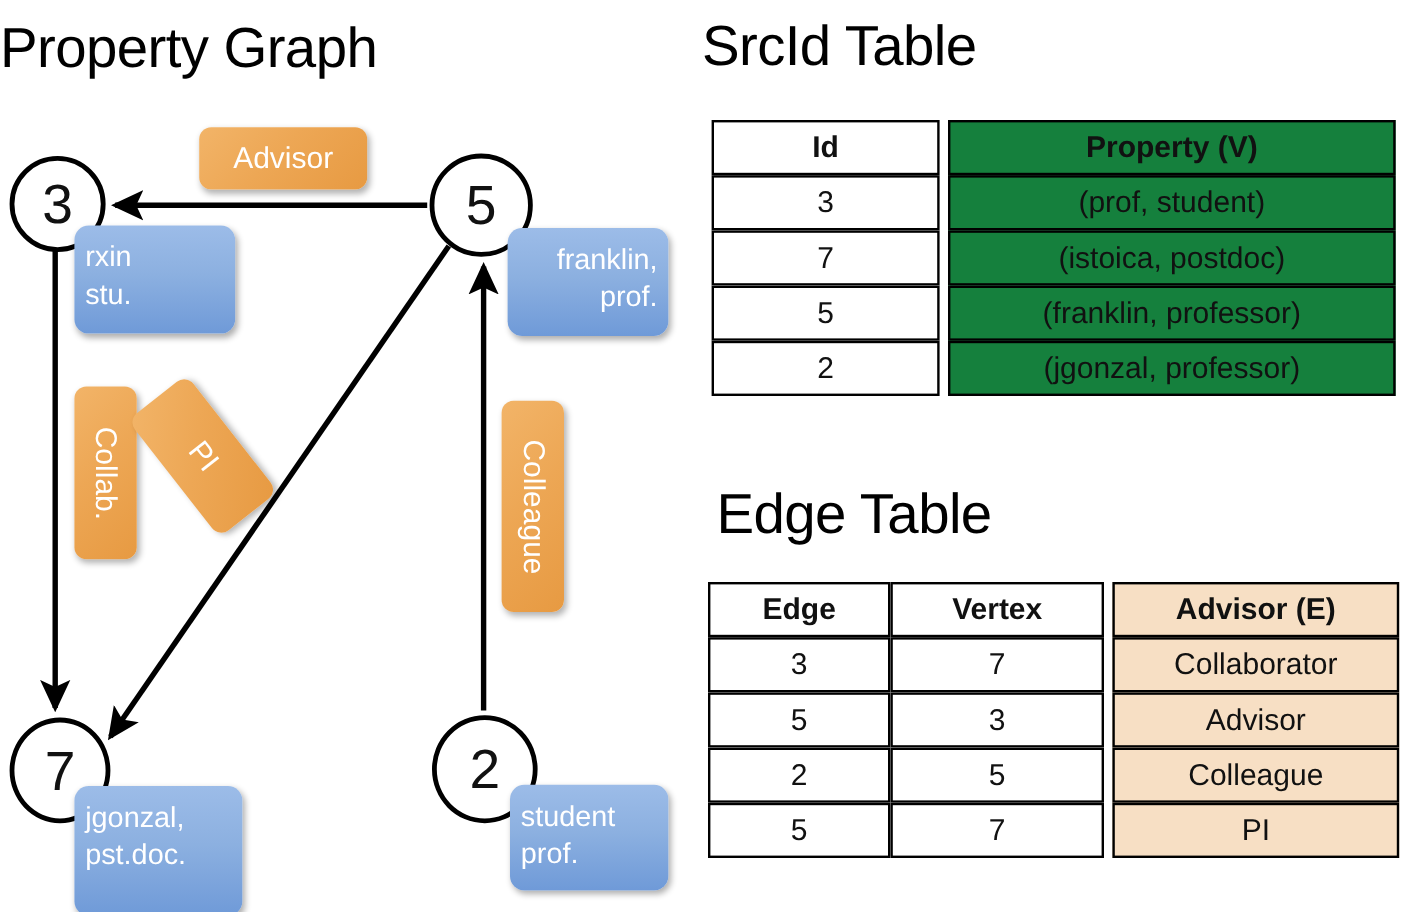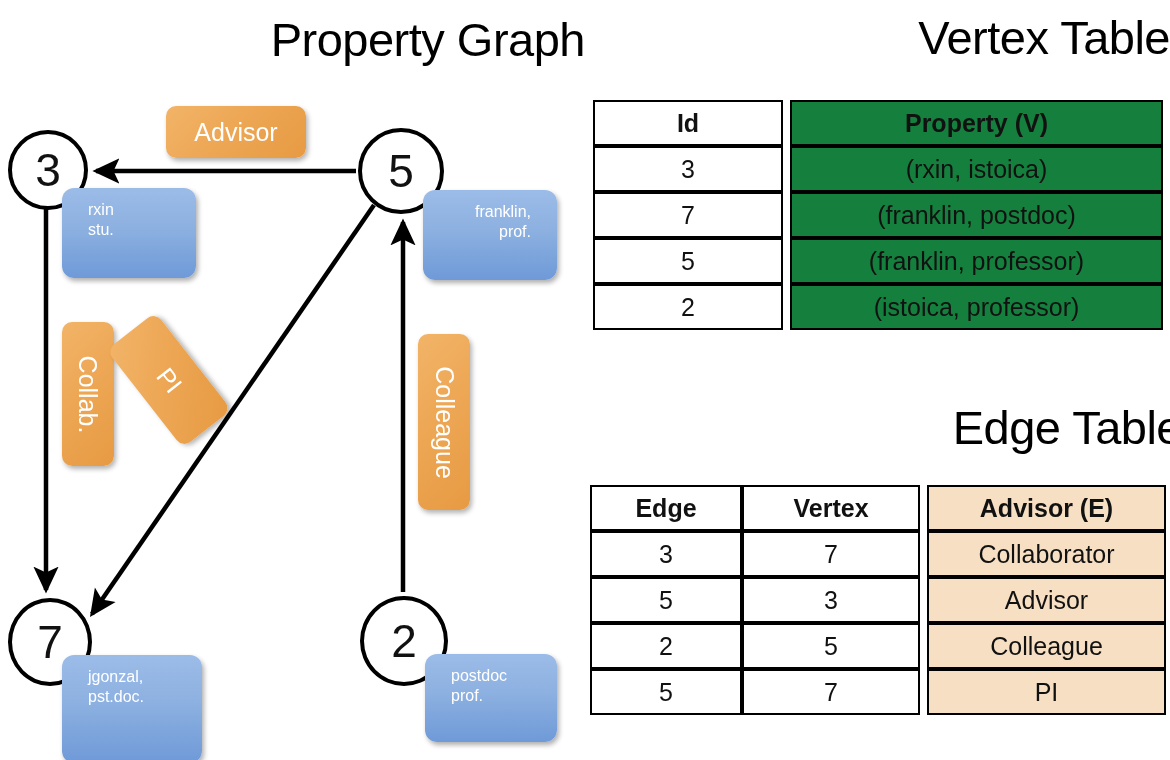--- a/index.html
+++ b/index.html
@@ -25,21 +25,21 @@
   #tables-panel {
     position: absolute;
     left: 585px; top: 0;
     width: 585px; height: 760px;
   }
 
   
   .panel-title {
     position: absolute;
     width: 100%;
-    text-align: right;
+    text-align: left;
     font-family: "Liberation Sans", sans-serif;
     font-weight: 300;
     font-size: 47px;
     letter-spacing: -0.5px;
     color: #000000;
     white-space: nowrap;
     line-height: 1;
   }
   #property-graph-title { top: 16px; left: 0; }
   #vertex-table-title   { top: 14px; left: 0; }
@@ -76,23 +76,23 @@
 
   
   .prop-box {
     position: absolute;
     border-radius: 12px;
     background: linear-gradient(to bottom, #9cbce8 0%, #8cb0e0 45%, #6f9ad8 100%);
     box-shadow: 2px 3px 5px rgba(0,0,0,0.32);
     color: #ffffff;
     font-family: "Liberation Sans", sans-serif;
     font-weight: 300;
-    font-size: 16px;
+    font-size: 24px;
     line-height: 1.28;
-    padding: 12px 26px;
+    padding: 12px 9px;
     box-sizing: border-box;
     z-index: 6;
     white-space: pre-line;
   }
   #prop-rxin     { left: 62px;  top: 188px; width: 134px; height: 90px; }
   #prop-franklin { left: 423px; top: 190px; width: 134px; height: 90px; text-align: right; }
   #prop-jgonzal  { left: 62px;  top: 655px; width: 140px; height: 108px; }
   #prop-istoica  { left: 425px; top: 654px; width: 132px; height: 88px; }
 
   
@@ -211,21 +211,21 @@
   <div class="node-circle" id="node-2">
     <span>2</span>
   </div>
 
   <div class="prop-box" id="prop-rxin">rxin
 stu.</div>
   <div class="prop-box" id="prop-franklin">franklin,
 prof.</div>
   <div class="prop-box" id="prop-jgonzal">jgonzal,
 pst.doc.</div>
-  <div class="prop-box" id="prop-istoica">postdoc
+  <div class="prop-box" id="prop-istoica">student
 prof.</div>
 
   <div class="edge-label" id="edge-label-advisor">
     <span class="rot">Advisor</span>
   </div>
 
   <div class="edge-label" id="edge-label-collab">
     <span class="rot">Collab.</span>
   </div>
 
@@ -233,55 +233,55 @@
     <span class="rot">PI</span>
   </div>
 
   <div class="edge-label" id="edge-label-colleague">
     <span class="rot">Colleague</span>
   </div>
 </div>
 
 <div id="tables-panel">
 
-  <div class="panel-title" id="vertex-table-title">Vertex Table</div>
+  <div class="panel-title" id="vertex-table-title">SrcId Table</div>
 
   <table class="data-table" id="vertex-table">
     <colgroup>
       <col style="width:190px">
       <col class="spacer-col" style="width:7px">
       <col style="width:373px">
     </colgroup>
     <thead>
       <tr>
         <th class="cell-white">Id</th>
         <td class="spacer-col"></td>
         <th class="cell-blue">Property (V)</th>
       </tr>
     </thead>
     <tbody>
       <tr>
         <td class="cell-white">3</td>
         <td class="spacer-col"></td>
-        <td class="cell-blue">(rxin, istoica)</td>
+        <td class="cell-blue">(prof, student)</td>
       </tr>
       <tr>
         <td class="cell-white">7</td>
         <td class="spacer-col"></td>
-        <td class="cell-blue">(franklin, postdoc)</td>
+        <td class="cell-blue">(istoica, postdoc)</td>
       </tr>
       <tr>
         <td class="cell-white">5</td>
         <td class="spacer-col"></td>
         <td class="cell-blue">(franklin, professor)</td>
       </tr>
       <tr>
         <td class="cell-white">2</td>
         <td class="spacer-col"></td>
-        <td class="cell-blue">(istoica, professor)</td>
+        <td class="cell-blue">(jgonzal, professor)</td>
       </tr>
     </tbody>
   </table>
 
   <div class="panel-title" id="edge-table-title">Edge Table</div>
 
   <table class="data-table" id="edge-table">
     <colgroup>
       <col style="width:152px">
       <col style="width:178px">

